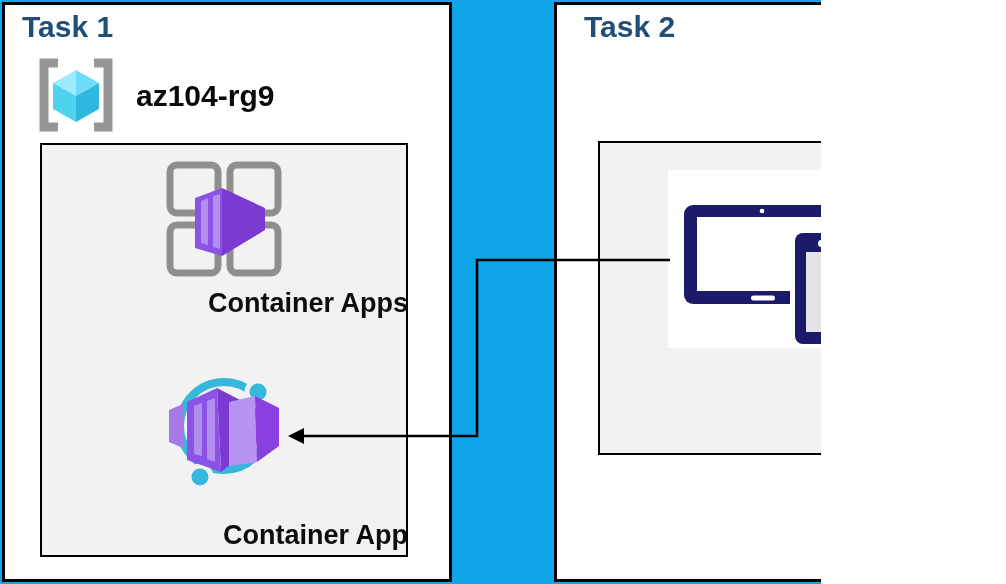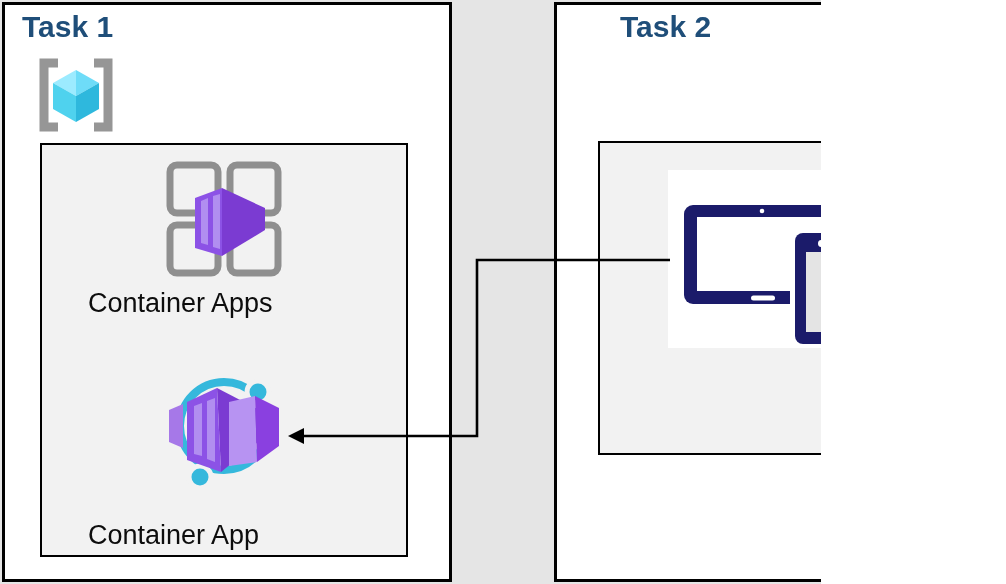--- a/index.html
+++ b/index.html
@@ -1,32 +1,32 @@
 <!DOCTYPE html>
 <html><head>
 <meta charset="utf-8">
 <style>
   html,body{margin:0;padding:0;background:#ffffff;}
   #canvas{
-    position:relative;width:821px;height:584px;background:#e5e5e5;
+    position:relative;width:821px;height:584px;background:#0ea5e9;
     font-family:"Liberation Sans",sans-serif;overflow:hidden;
   }
   .panel{position:absolute;background:#ffffff;border:3px solid #000;box-sizing:border-box;}
   #task1-panel{left:2px;top:2px;width:450px;height:580px;}
   #task2-panel{left:554px;top:2px;width:450px;height:580px;}
   .task-title{position:absolute;font-weight:700;font-size:30px;color:#1F4E79;letter-spacing:0px;}
   #task1-title{left:22px;top:10px;}
-  #task2-title{left:584px;top:10px;margin-left:36px;}
+  #task2-title{left:584px;top:10px;}
   .inner{position:absolute;background:#F2F2F2;border:2px solid #000;box-sizing:border-box;}
   #task1-inner{left:40px;top:143px;width:368px;height:414px;}
   #task2-inner{left:598px;top:141px;width:368px;height:314px;}
   .icon-abs{position:absolute;}
   #rg-icon{left:36px;top:58px;width:80px;height:74px;}
   #rg-name{position:absolute;left:136px;top:79px;font-weight:700;font-size:30px;color:#0a0a0a;}
-  .node-label{position:absolute;text-align:left;font-weight:400;font-size:27px;color:#0d0d0d;padding-left:48px;}
+  .node-label{position:absolute;text-align:right;font-weight:700;font-size:27px;color:#0d0d0d;}
   #env-icon{left:165px;top:160px;width:118px;height:118px;}
   #env-label{left:40px;top:286px;width:368px;line-height:34px;}
   #app-icon{left:161px;top:370px;width:126px;height:118px;}
   #app-label{left:40px;top:520px;width:368px;}
   #device-bg{position:absolute;left:668px;top:170px;width:229px;height:178px;background:#ffffff;}
   #verify-label{left:598px;top:366px;width:368px;}
   #connector{position:absolute;left:0;top:0;width:1006px;height:584px;z-index:10;pointer-events:none;}
 </style>
 </head>
 <body>
@@ -37,20 +37,21 @@
   <div class="task-title" id="task1-title">Task 1</div>
 
   <svg class="icon-abs" id="rg-icon" viewBox="0 0 80 74">
     <path d="M22,5 L8,5 L8,69 L22,69" fill="none" stroke="#969696" stroke-width="9"></path>
     <path d="M58,5 L72,5 L72,69 L58,69" fill="none" stroke="#969696" stroke-width="9"></path>
     <polygon points="17,25 40,12 40,38" fill="#9CEBFF"></polygon>
     <polygon points="40,12 63,25 40,38" fill="#6EDCF8"></polygon>
     <polygon points="17,25 40,38 40,64 17,51" fill="#4FD2EE"></polygon>
     <polygon points="40,38 63,25 63,51 40,64" fill="#2EB8DD"></polygon>
   </svg>
+  <div id="rg-name">az104-rg9</div>
 
   <div class="inner" id="task1-inner"></div>
 
   <svg class="icon-abs" id="env-icon" viewBox="0 0 118 118">
     <rect x="5" y="5" width="48" height="48" rx="7" fill="none" stroke="#8F8F8F" stroke-width="7"></rect>
     <rect x="65" y="5" width="48" height="48" rx="7" fill="none" stroke="#8F8F8F" stroke-width="7"></rect>
     <rect x="5" y="65" width="48" height="48" rx="7" fill="none" stroke="#8F8F8F" stroke-width="7"></rect>
     <rect x="65" y="65" width="48" height="48" rx="7" fill="none" stroke="#8F8F8F" stroke-width="7"></rect>
     <polygon points="57,28 100,48 100,70 57,96" fill="#7B3BD2"></polygon>
     <polygon points="30,38 57,28 57,96 30,88" fill="#8C52E6"></polygon>

